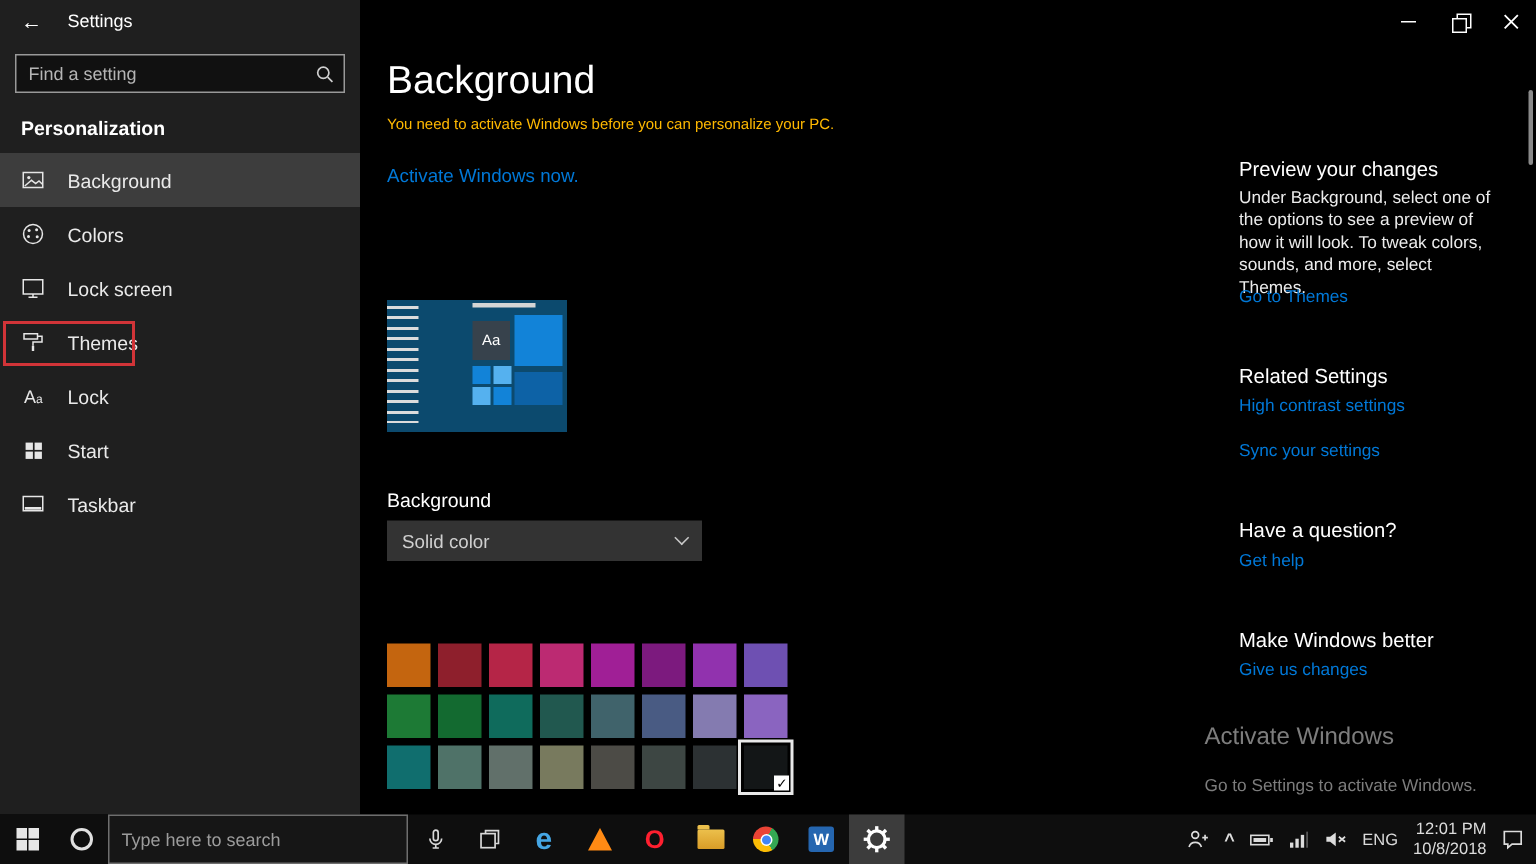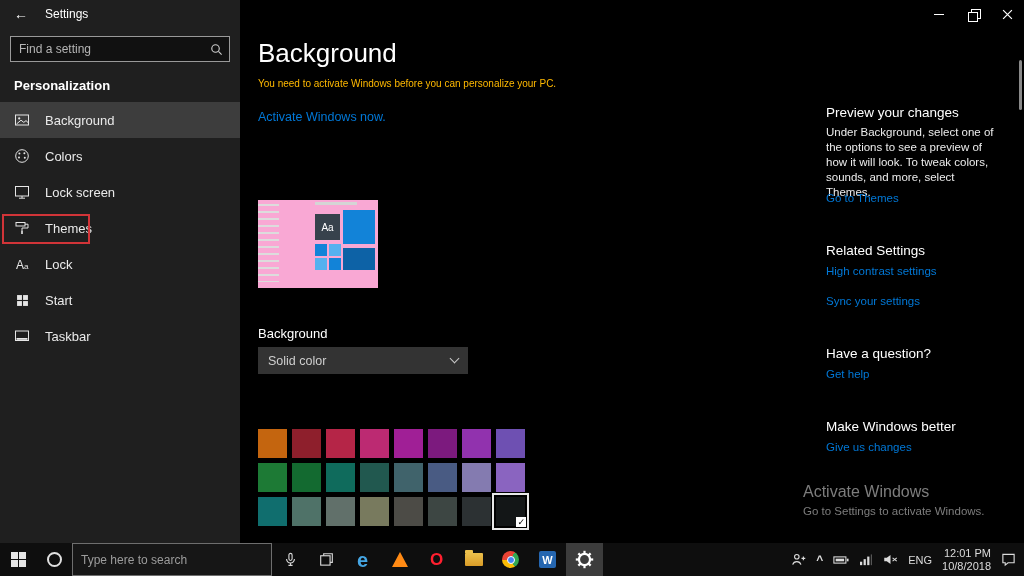--- a/index.html
+++ b/index.html
@@ -33,21 +33,21 @@
   .nav-icon{width:16px;height:16px;display:flex;align-items:center;justify-content:center;color:#e6e6e6}
   .nav-item.annotated::after{content:"";position:absolute;left:2px;top:4px;width:84px;height:26px;border:2px solid #d13438;pointer-events:none}
 
   
   .content{position:absolute;left:240px;top:28px;right:0;bottom:33px;background:#000}
   .page-title{position:absolute;left:18px;top:10px;font-size:26px;font-weight:300;color:#fff}
   .warning{position:absolute;left:18px;top:50px;font-size:10px;color:#ffb900}
   .activate-link{position:absolute;left:18px;top:82px;font-size:12.5px;color:#0078d7}
 
   
-  .preview{position:absolute;left:18px;top:172px;width:120px;height:88px;background:#f9a8d4}
+  .preview{position:absolute;left:18px;top:172px;width:120px;height:88px;background:#0c4a6e}
   .pv-lines{position:absolute;left:0;top:4px;width:21px;height:78px;
     background:repeating-linear-gradient(to bottom,#dcdcdc 0 2px,transparent 2px 7px)}
   .pv-tiles{position:absolute;left:57px;top:2px;width:60px;height:84px}
   .pv-topbar{position:absolute;left:0;top:0;width:42px;height:3px;background:#d5d5d5}
   .tile{position:absolute}
   .tile-aa{left:0;top:12px;width:25px;height:26px;background:#37424c;color:#fff;font-size:10px;display:flex;align-items:center;justify-content:center}
   .tile-big{left:28px;top:8px;width:32px;height:34px;background:#1283d8}
   .tile-s1{left:0;top:42px;width:12px;height:12px;background:#1283d8}
   .tile-s2{left:14px;top:42px;width:12px;height:12px;background:#55b1ef}
   .tile-s3{left:0;top:56px;width:12px;height:12px;background:#55b1ef}
@@ -67,21 +67,21 @@
   
   .right-panel{position:absolute;left:586px;top:77px;width:170px}
   .rp-title{position:absolute;left:0;font-size:13.5px;color:#fff}
   .rp-body{position:absolute;left:0;top:20px;width:170px;font-size:11.5px;line-height:15px;color:#ececec}
   .rp-link{position:absolute;left:0;font-size:11.5px;color:#0078d7;display:block}
   .s0{top:0}.l0{top:87px}.s1{top:138px}.l1{top:160px}.l2{top:190px}
   .s2{top:241px}.l3{top:263px}.s3{top:314px}.l4{top:336px}
 
   .watermark{position:absolute;left:563px;top:455px;color:#7d7d7d}
   .wm-title{font-size:16px;font-weight:300}
-  .wm-sub{font-size:11.5px;margin-top:4px}
+  .wm-sub{font-size:11.5px;margin-top:17px}
 
   .scrollbar{position:absolute;right:2px;top:60px;width:3px;height:50px;background:#8a8a8a;border-radius:2px}
 
   
   .taskbar{position:absolute;left:0;bottom:0;width:100%;height:33px;background:#0e0e0e;display:flex;align-items:center;z-index:5}
   .tb-btn{width:36px;height:33px;display:flex;align-items:center;justify-content:center;color:#d8d8d8}
   .win-logo{display:grid;grid-template-columns:7px 7px;grid-template-rows:7px 7px;gap:1px}
   .win-logo i{background:#e6e6e6}
   .cortana-circle{display:block;width:15px;height:15px;border:2px solid #e0e0e0;border-radius:50%}
   .tb-search{width:200px;height:33px;border:1px solid #6e6e6e;background:#161616;display:flex;align-items:center}

